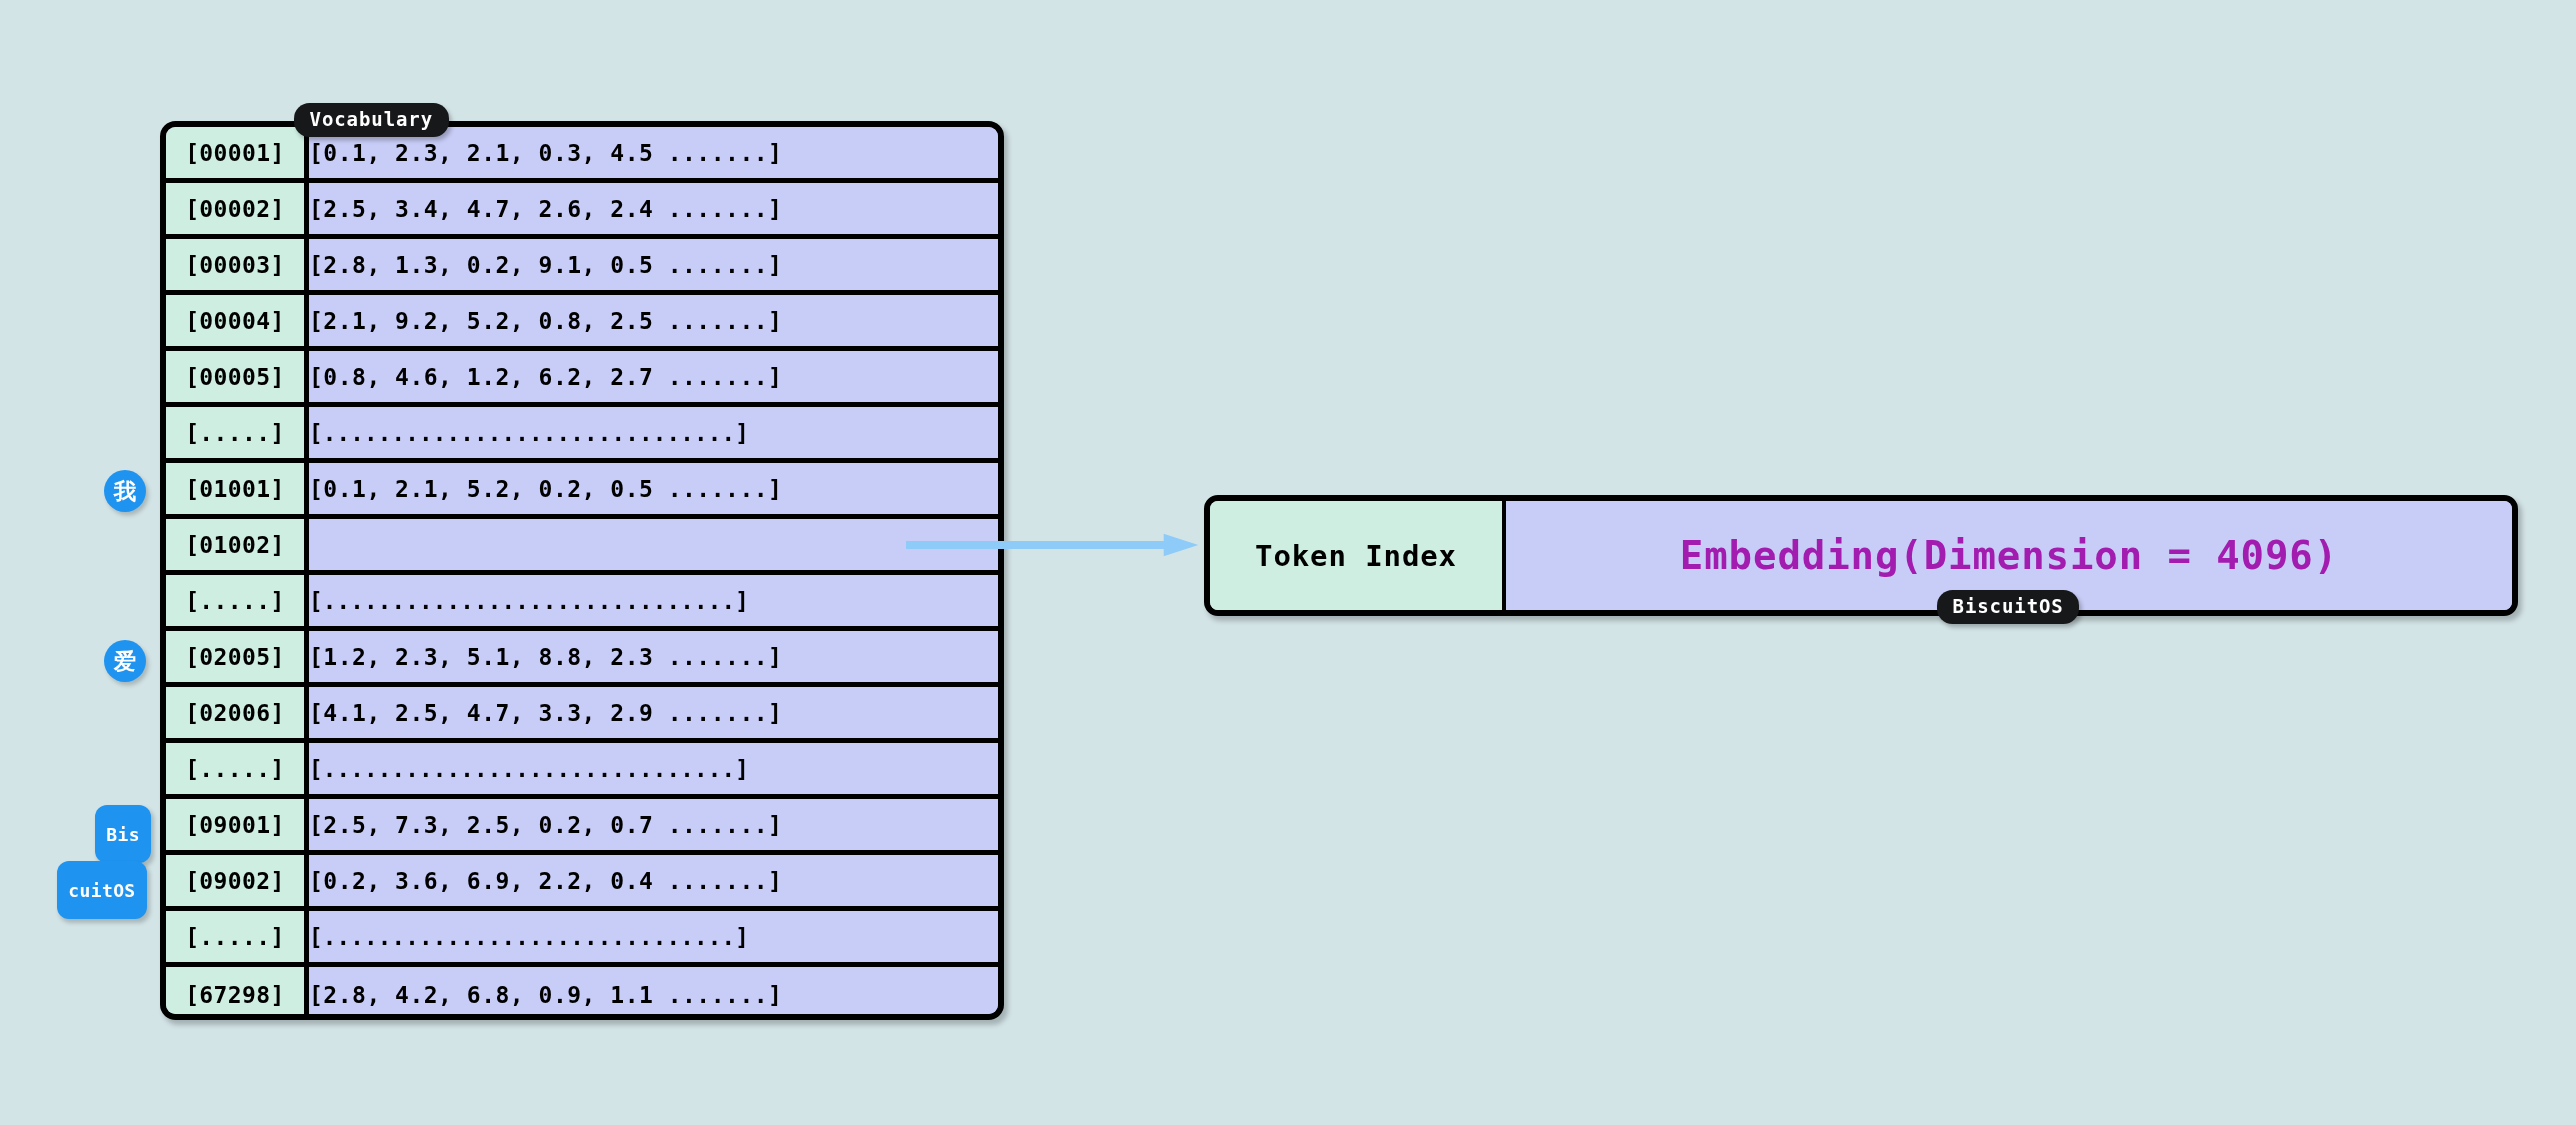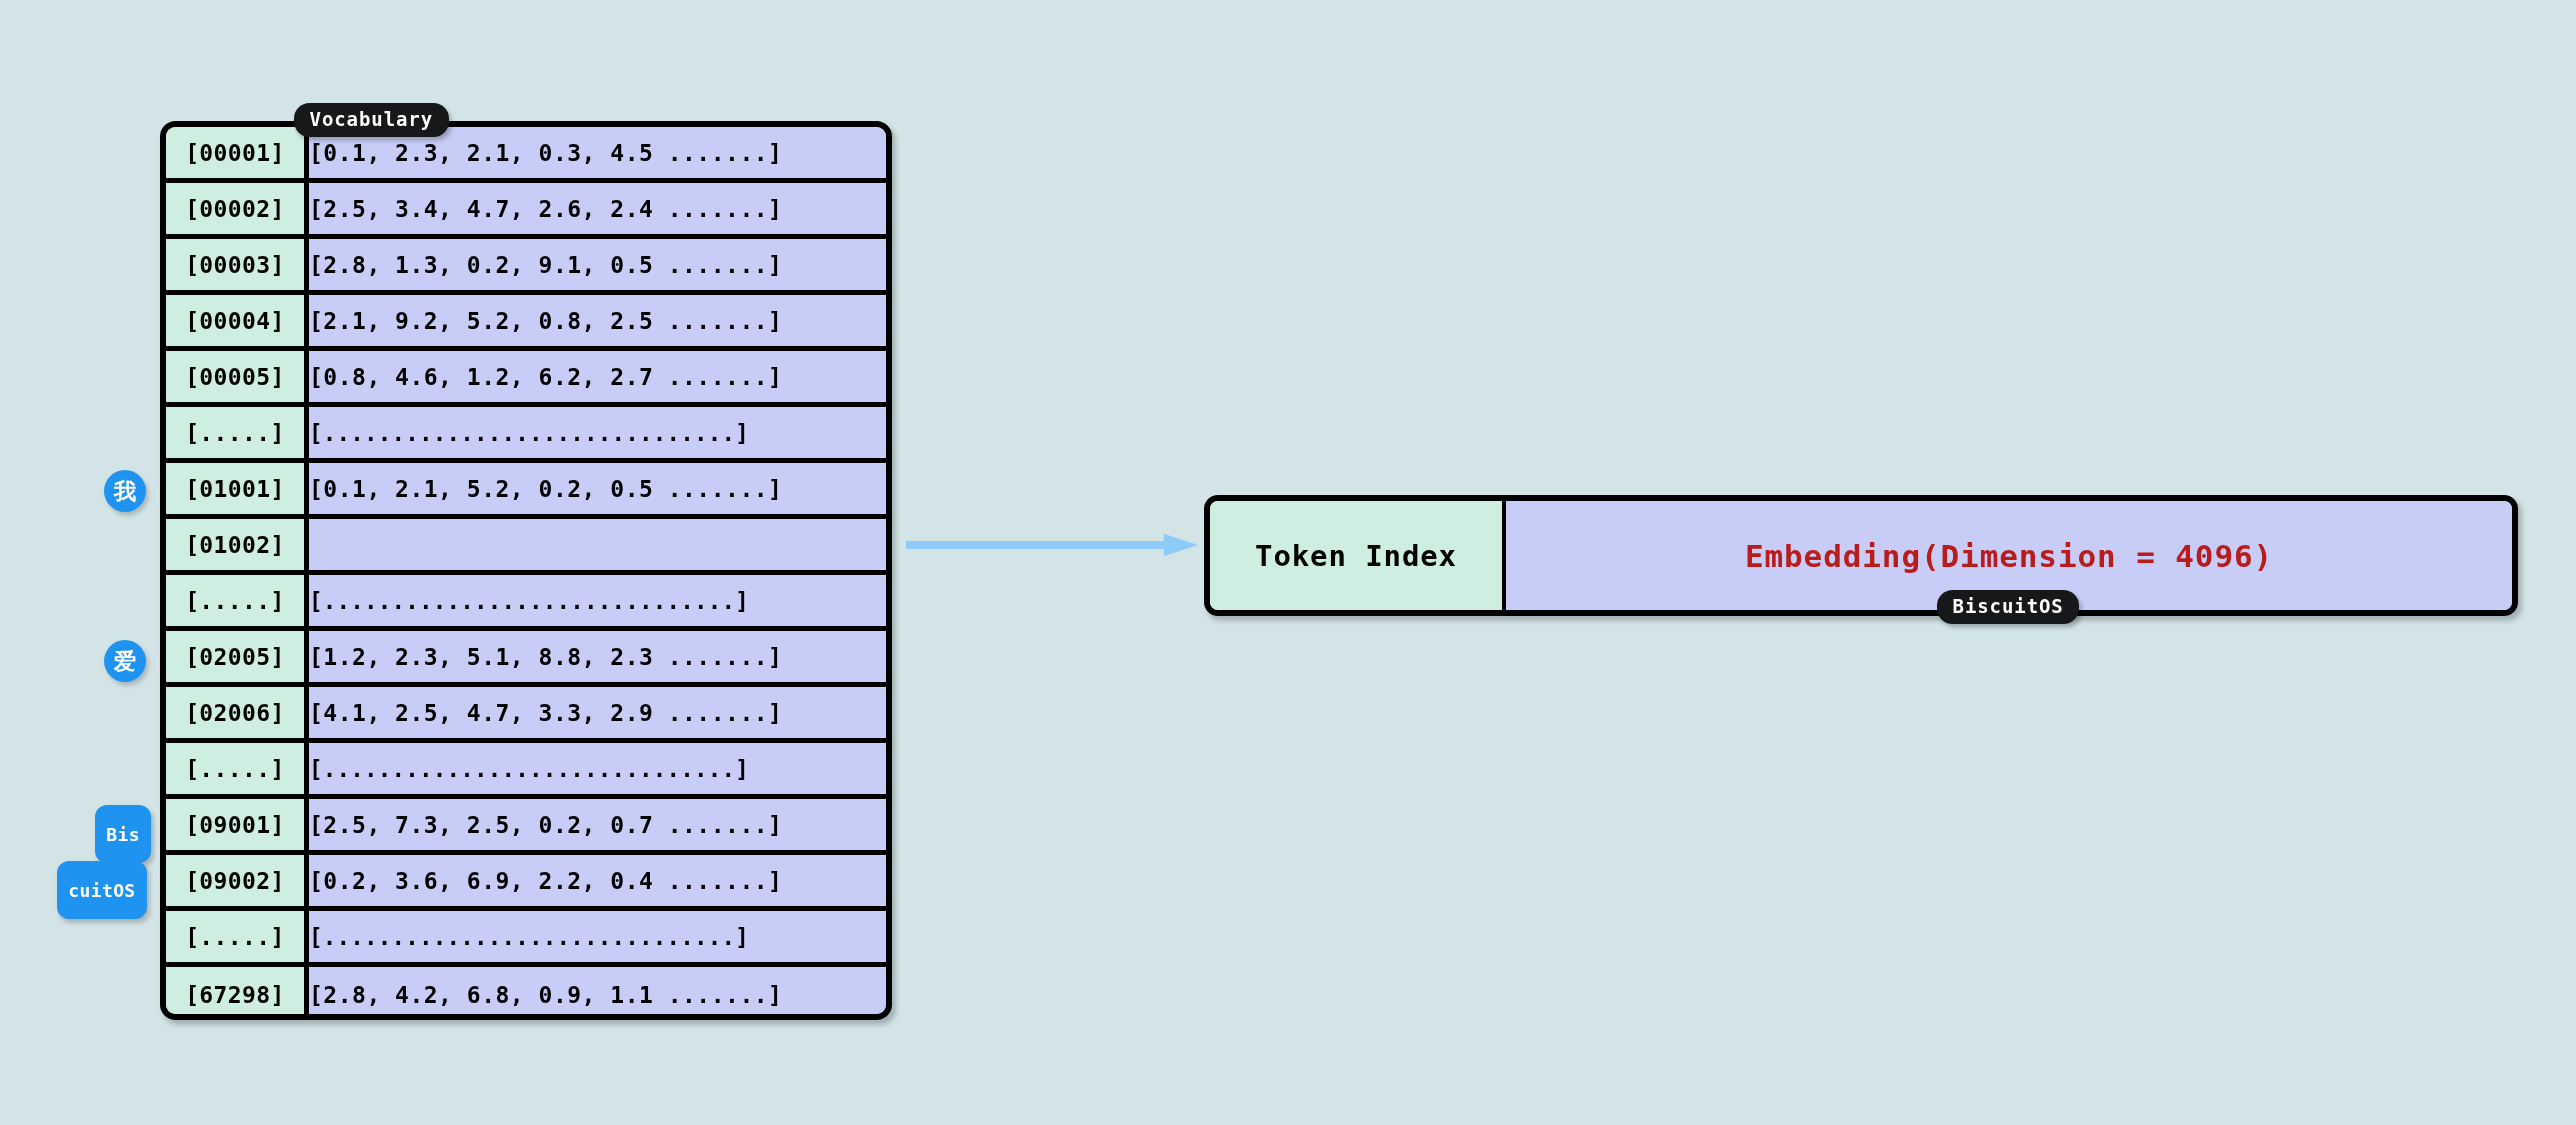--- a/index.html
+++ b/index.html
@@ -13,21 +13,21 @@
     font-family: "DejaVu Sans Mono", monospace;
     overflow: hidden;
     position: relative;
   }
 
   
   #vocab-wrap {
     position: absolute;
     left: 160px;
     top: 121px;
-    width: 732px;
+    width: 844px;
     height: 899px;
   }
   #vocab-table {
     position: absolute;
     inset: 0;
     border: 6px solid #000;
     border-radius: 15.6px;
     background: #c8cdf7;
     box-sizing: border-box;
     overflow: hidden;
@@ -160,24 +160,24 @@
     font-weight: 700;
     letter-spacing: 0.9px;
     color: #000;
   }
   #embed-dim {
     flex: 1 1 auto;
     background: #c8cdf7;
     display: flex;
     align-items: center;
     justify-content: center;
-    font-size: 31px;
+    font-size: 39px;
     font-weight: 700;
     letter-spacing: 0.9px;
-    color: #b91c1c;
+    color: #a21caf;
   }
 </style>
 </head>
 <body>
 
 <div id="vocab-wrap">
   <div id="vocab-table">
       <div class="vrow">
         <div class="vidx">[00001]</div>
         <div class="vemb">[0.1, 2.3, 2.1, 0.3, 4.5 .......]</div>

